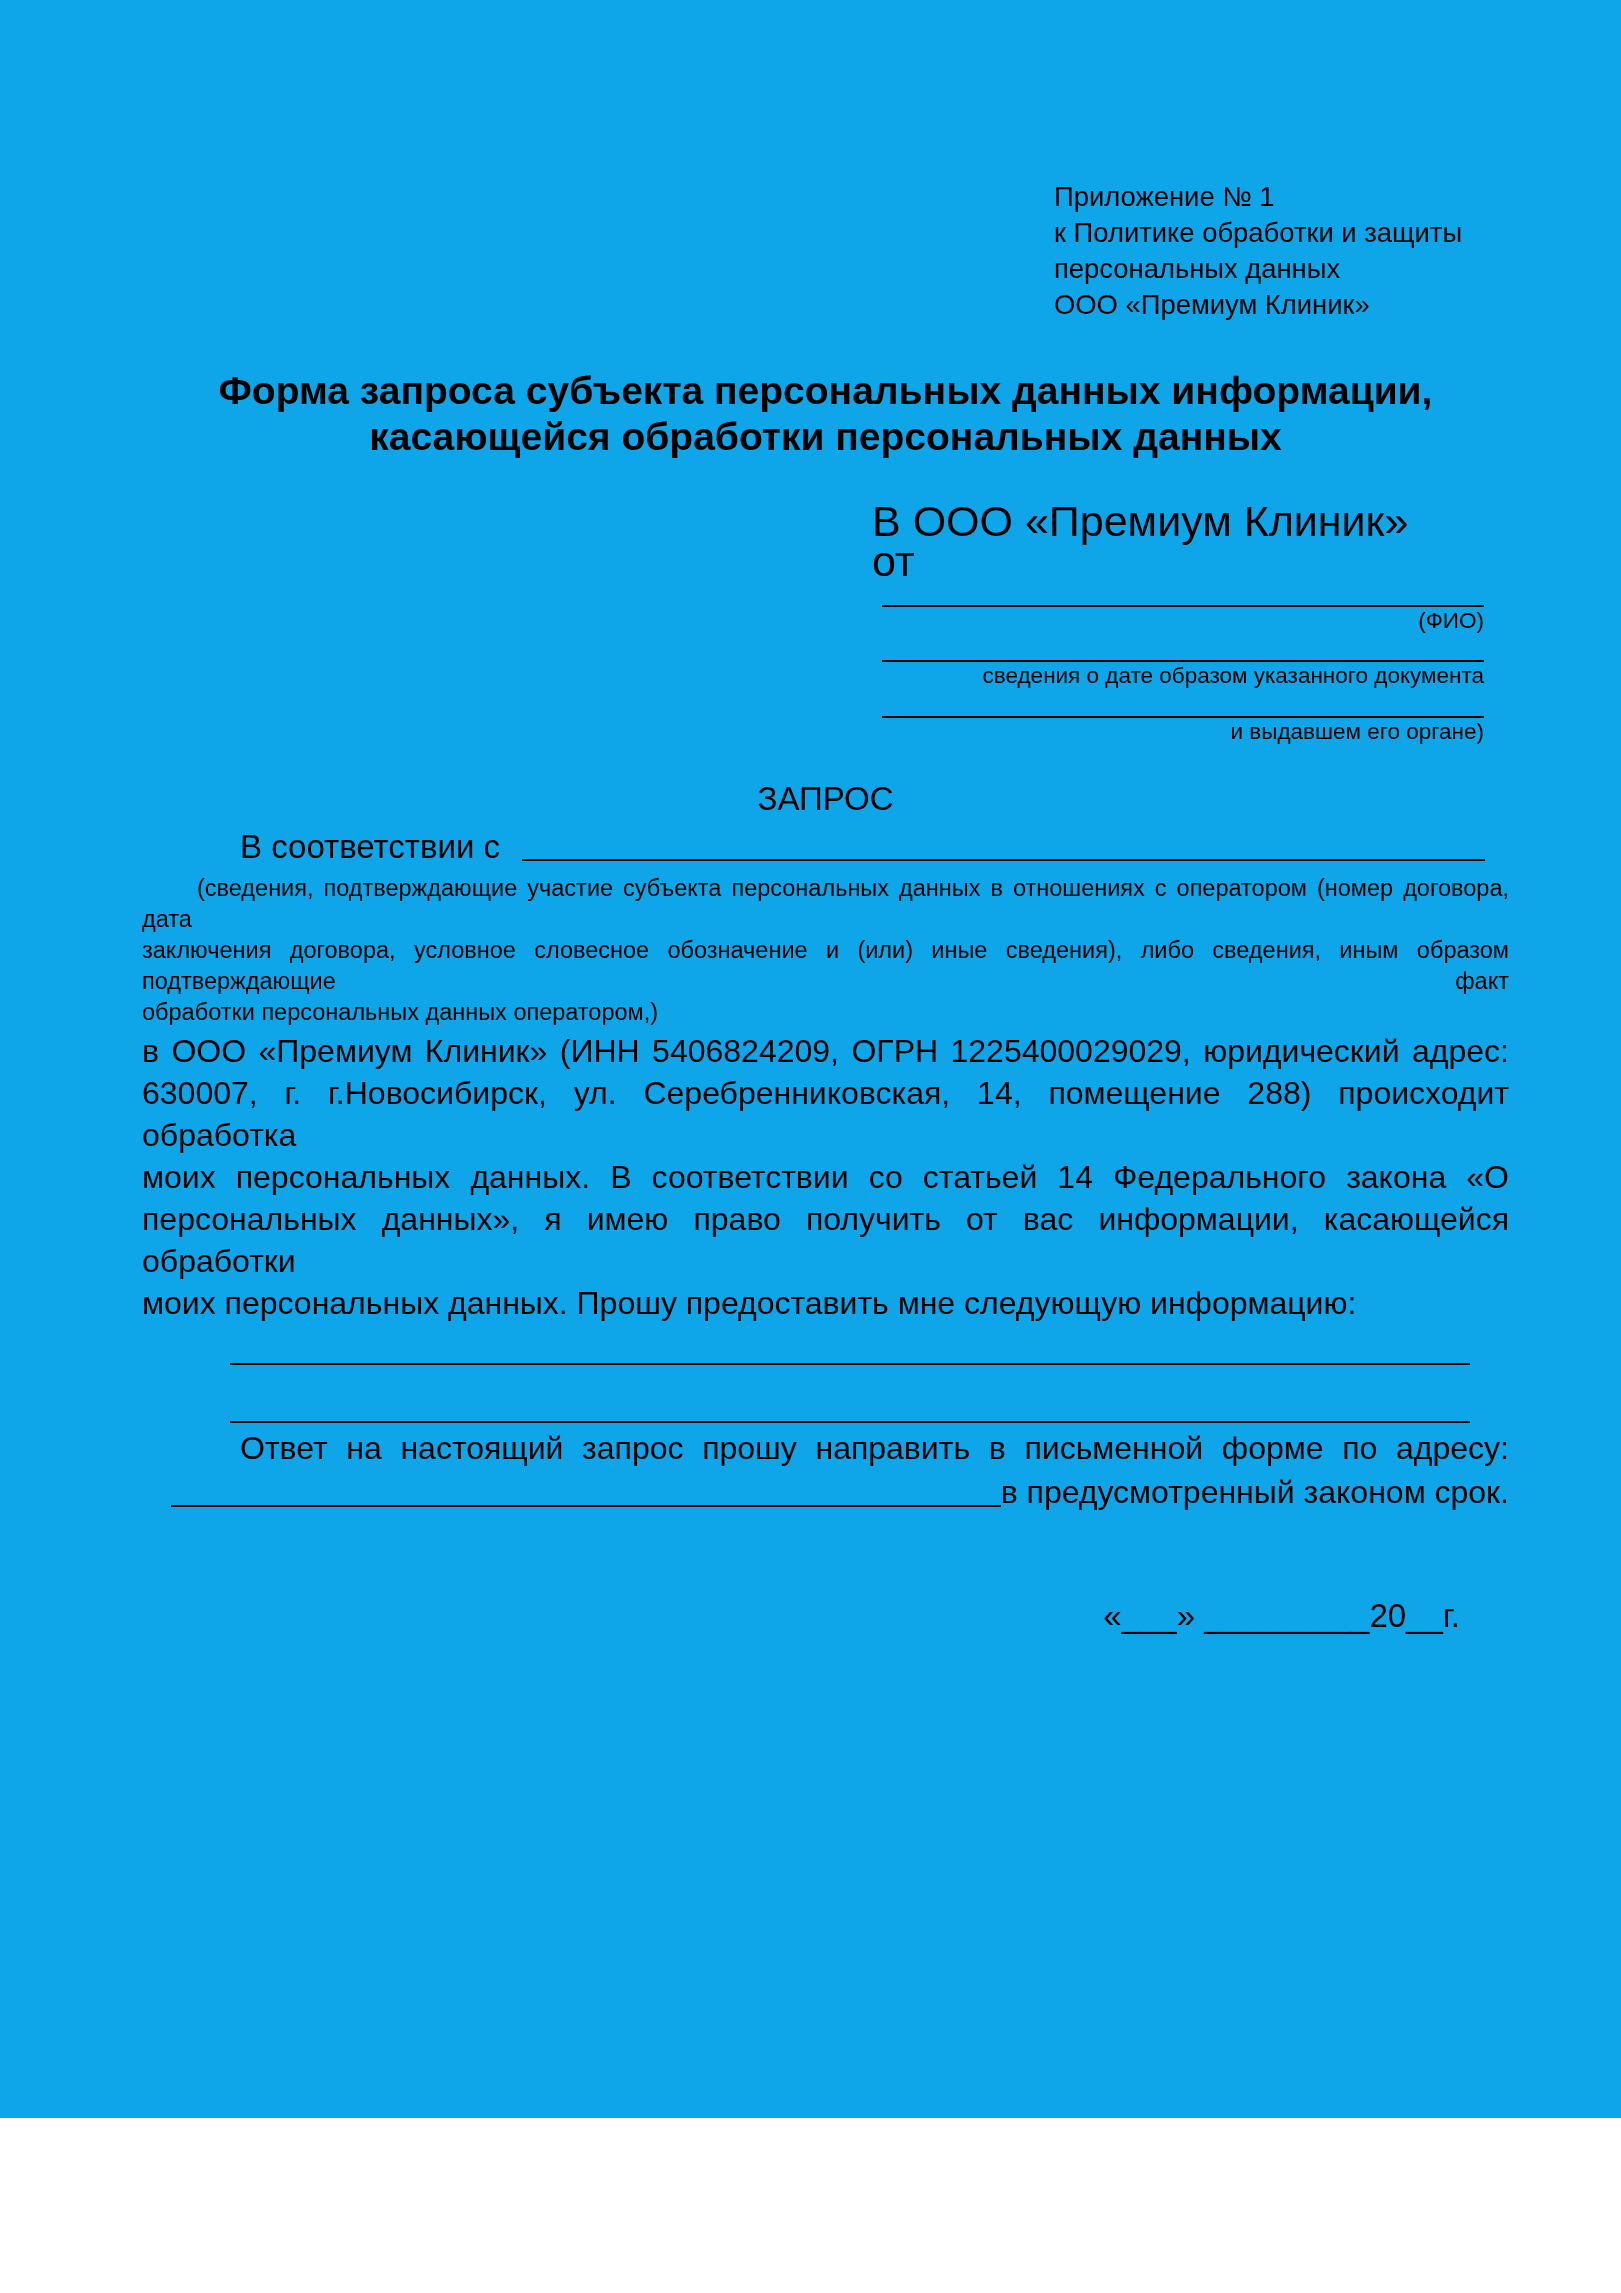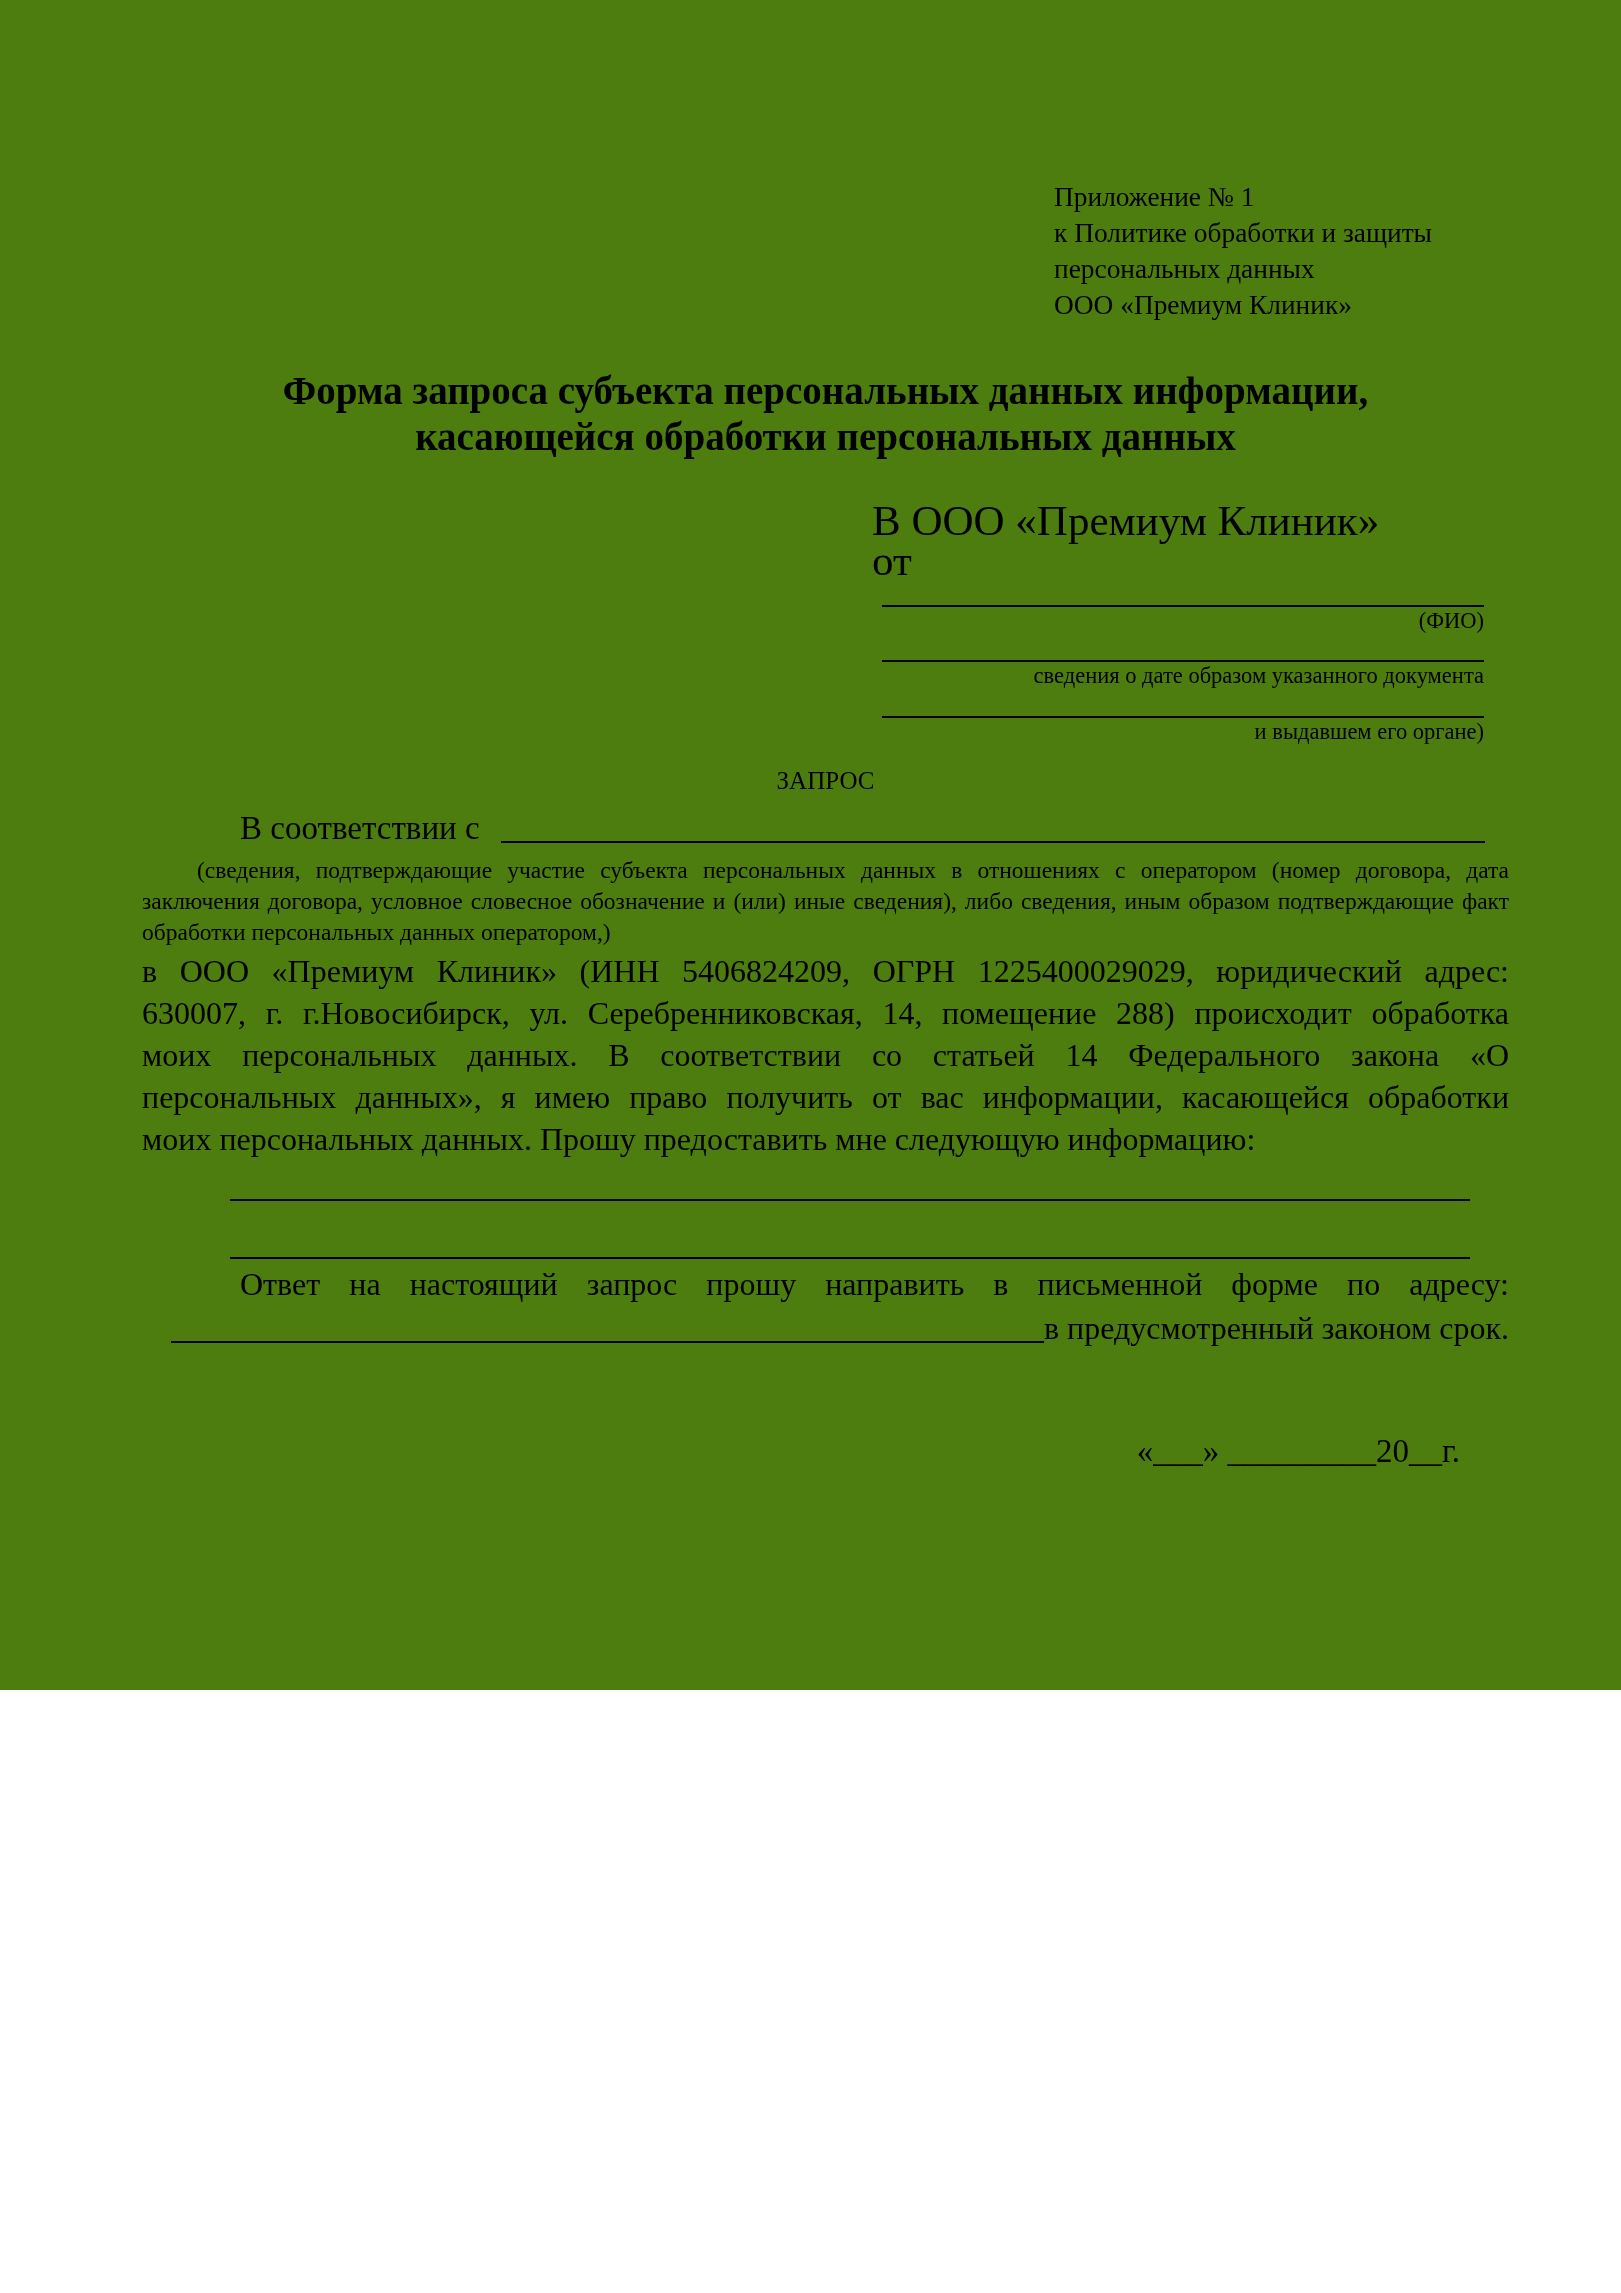--- a/index.html
+++ b/index.html
@@ -3,24 +3,24 @@
 <meta charset="utf-8">
 <style>
   html, body {
     margin: 0;
     padding: 0;
     background: #ffffff;
   }
   .page {
     position: relative;
     width: 1621px;
-    height: 1690px;
-    background: #4d7c0f;
+    height: 2118px;
+    background: #0ea5e9;
     color: #000000;
-    font-family: Liberation Serif, serif;
+    font-family: Liberation Sans, sans-serif;
     box-sizing: border-box;
     padding: 179px 112px 0 142px;
     overflow: hidden;
   }
 
   
   .appendix {
     margin-left: 912px;
     font-size: 27.4px;
     line-height: 36px;
@@ -58,22 +58,22 @@
   .field-label {
     padding-top: 0;
     font-size: 22.5px;
     line-height: 27.4px;
     text-align: right;
     white-space: nowrap;
   }
 
   
   .request-heading {
-    margin-top: 13px;
-    font-size: 25px;
+    margin-top: 31px;
+    font-size: 33px;
     line-height: 43px;
     text-align: center;
   }
   .accordance {
     display: flex;
     align-items: flex-end;
     margin-top: 5.9px;
     font-size: 33px;
     line-height: 41px;
     gap: 12px;

